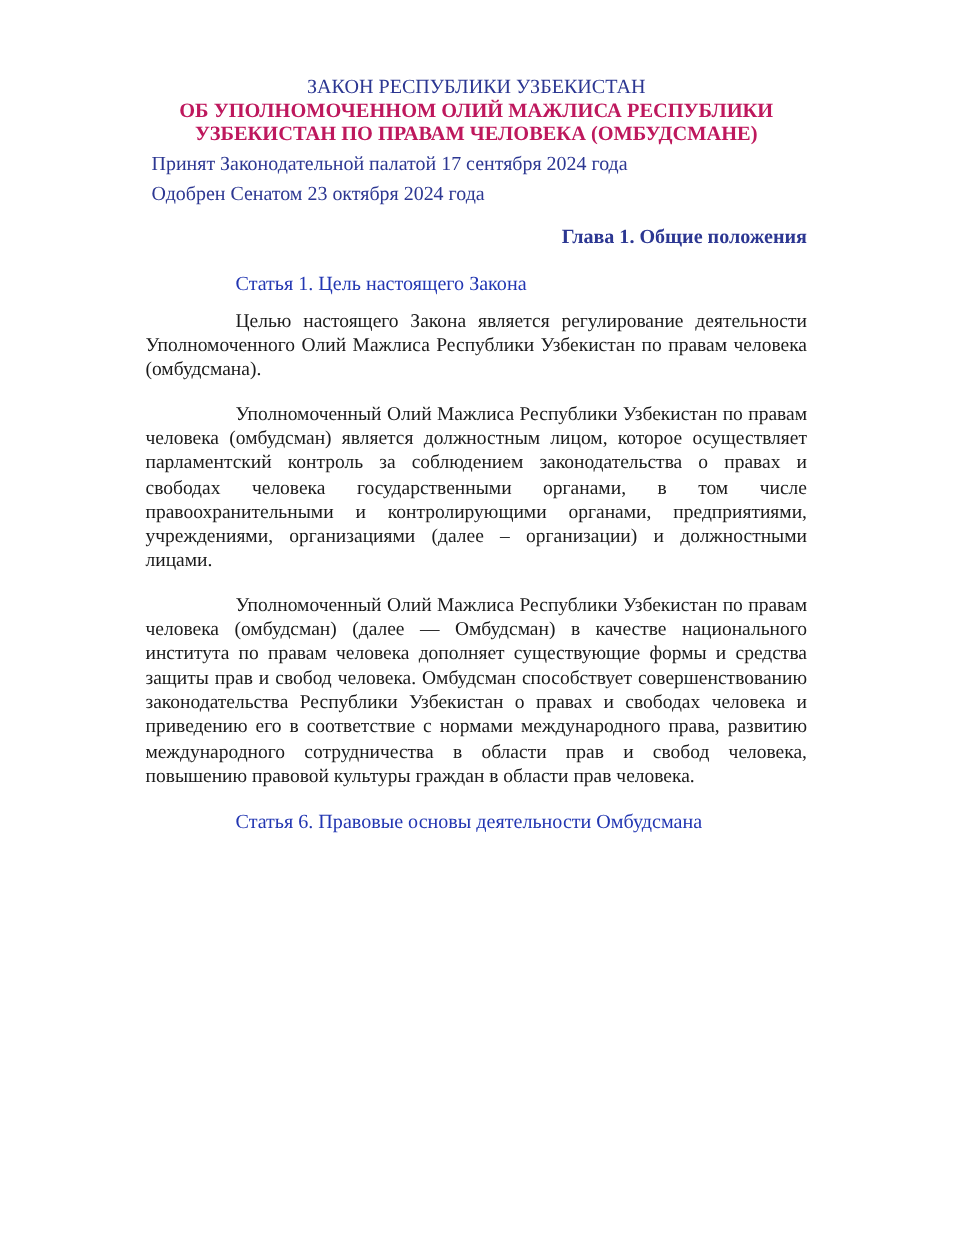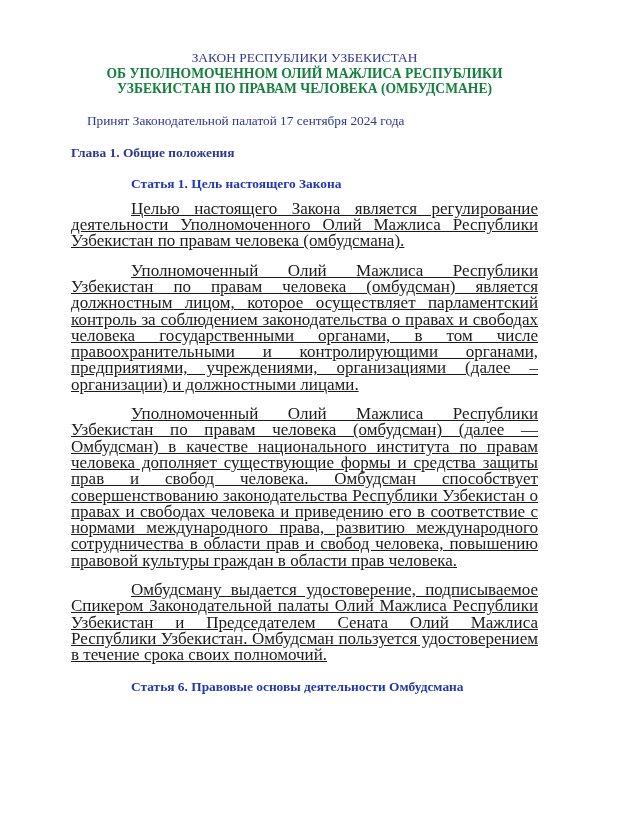--- a/index.html
+++ b/index.html
@@ -11,99 +11,98 @@
     width: 640px;
     height: 828px;
     font-family: "Liberation Serif", "DejaVu Serif", serif;
     color: #1b1b1b;
     overflow: hidden;
   }
   .page {
     box-sizing: border-box;
     width: 588px;
     height: 828px;
-    padding: 50px 50px 30px 71px;
+    padding: 50px 50px 30px 97px;
     background: #ffffff;
   }
   .doc-type {
     text-align: center;
     color: #2c3792;
     font-size: 13.4px;
     line-height: 15.5px;
     margin: 0;
   }
   .law-title {
     text-align: center;
-    color: #15803d;
+    color: #be185d;
     font-weight: bold;
     font-size: 13.6px;
     line-height: 15.5px;
     max-width: 470px;
     margin: 0 auto 0 auto;
   }
   .meta-line {
     color: #2c3792;
     font-size: 13.3px;
     line-height: 16px;
-    margin: 16px;
+    margin: 4px;
   }
   .chapter-heading {
-    text-align: left;
+    text-align: right;
     color: #2c3792;
     font-weight: bold;
     font-size: 13.4px;
     line-height: 16px;
     margin: 13px 0 4px 0;
   }
   .article-heading {
     color: #2236b2;
-    font-weight: bold;
+    font-weight: normal;
     font-size: 13.4px;
     line-height: 16.3px;
     text-align: justify;
     text-indent: 60px;
     margin: 15px 0 9px 0;
   }
   .body-para {
-    font-size: 17px;
+    font-size: 13px;
     line-height: 16.3px;
     text-align: justify;
     text-indent: 60px;
     margin: 0 0 13px 0;
-    text-decoration: underline;
   }
   .doc-link {
     color: #0f8082;
     text-decoration: underline;
     cursor: pointer;
   }
 </style>
 </head>
 <body>
 
 <div class="page">
 
   <p class="doc-type">ЗАКОН РЕСПУБЛИКИ УЗБЕКИСТАН</p>
 
   <p class="law-title">ОБ УПОЛНОМОЧЕННОМ ОЛИЙ МАЖЛИСА РЕСПУБЛИКИ УЗБЕКИСТАН ПО ПРАВАМ ЧЕЛОВЕКА (ОМБУДСМАНЕ)</p>
 
   <p class="meta-line">Принят Законодательной палатой 17 сентября 2024 года</p>
 
+  <p class="meta-line">Одобрен Сенатом 23 октября 2024 года</p>
 
   <p class="chapter-heading">Глава 1. Общие положения</p>
 
   <p class="article-heading">Статья 1. Цель настоящего Закона</p>
 
   <p class="body-para">Целью настоящего Закона является регулирование деятельности Уполномоченного Олий Мажлиса Республики Узбекистан по правам человека (омбудсмана).</p>
 
 
   <p class="body-para">Уполномоченный Олий Мажлиса Республики Узбекистан по правам человека (омбудсман) является должностным лицом, которое осуществляет парламентский контроль за соблюдением законодательства о правах и свободах человека государственными органами, в том числе правоохранительными и контролирующими органами, предприятиями, учреждениями, организациями (далее – организации) и должностными лицами.</p>
 
   <p class="body-para">Уполномоченный Олий Мажлиса Республики Узбекистан по правам человека (омбудсман) (далее — Омбудсман) в качестве национального института по правам человека дополняет существующие формы и средства защиты прав и свобод человека. Омбудсман способствует совершенствованию законодательства Республики Узбекистан о правах и свободах человека и приведению его в соответствие с нормами международного права, развитию международного сотрудничества в области прав и свобод человека, повышению правовой культуры граждан в области прав человека.</p>
 
 
-  <p class="body-para">Омбудсману выдается удостоверение, подписываемое Спикером Законодательной палаты Олий Мажлиса Республики Узбекистан и Председателем Сената Олий Мажлиса Республики Узбекистан. Омбудсман пользуется удостоверением в течение срока своих полномочий.</p>
 
   <p class="article-heading">Статья 6. Правовые основы деятельности Омбудсмана</p>
 
 
 
 </div>
 
 </body></html>

